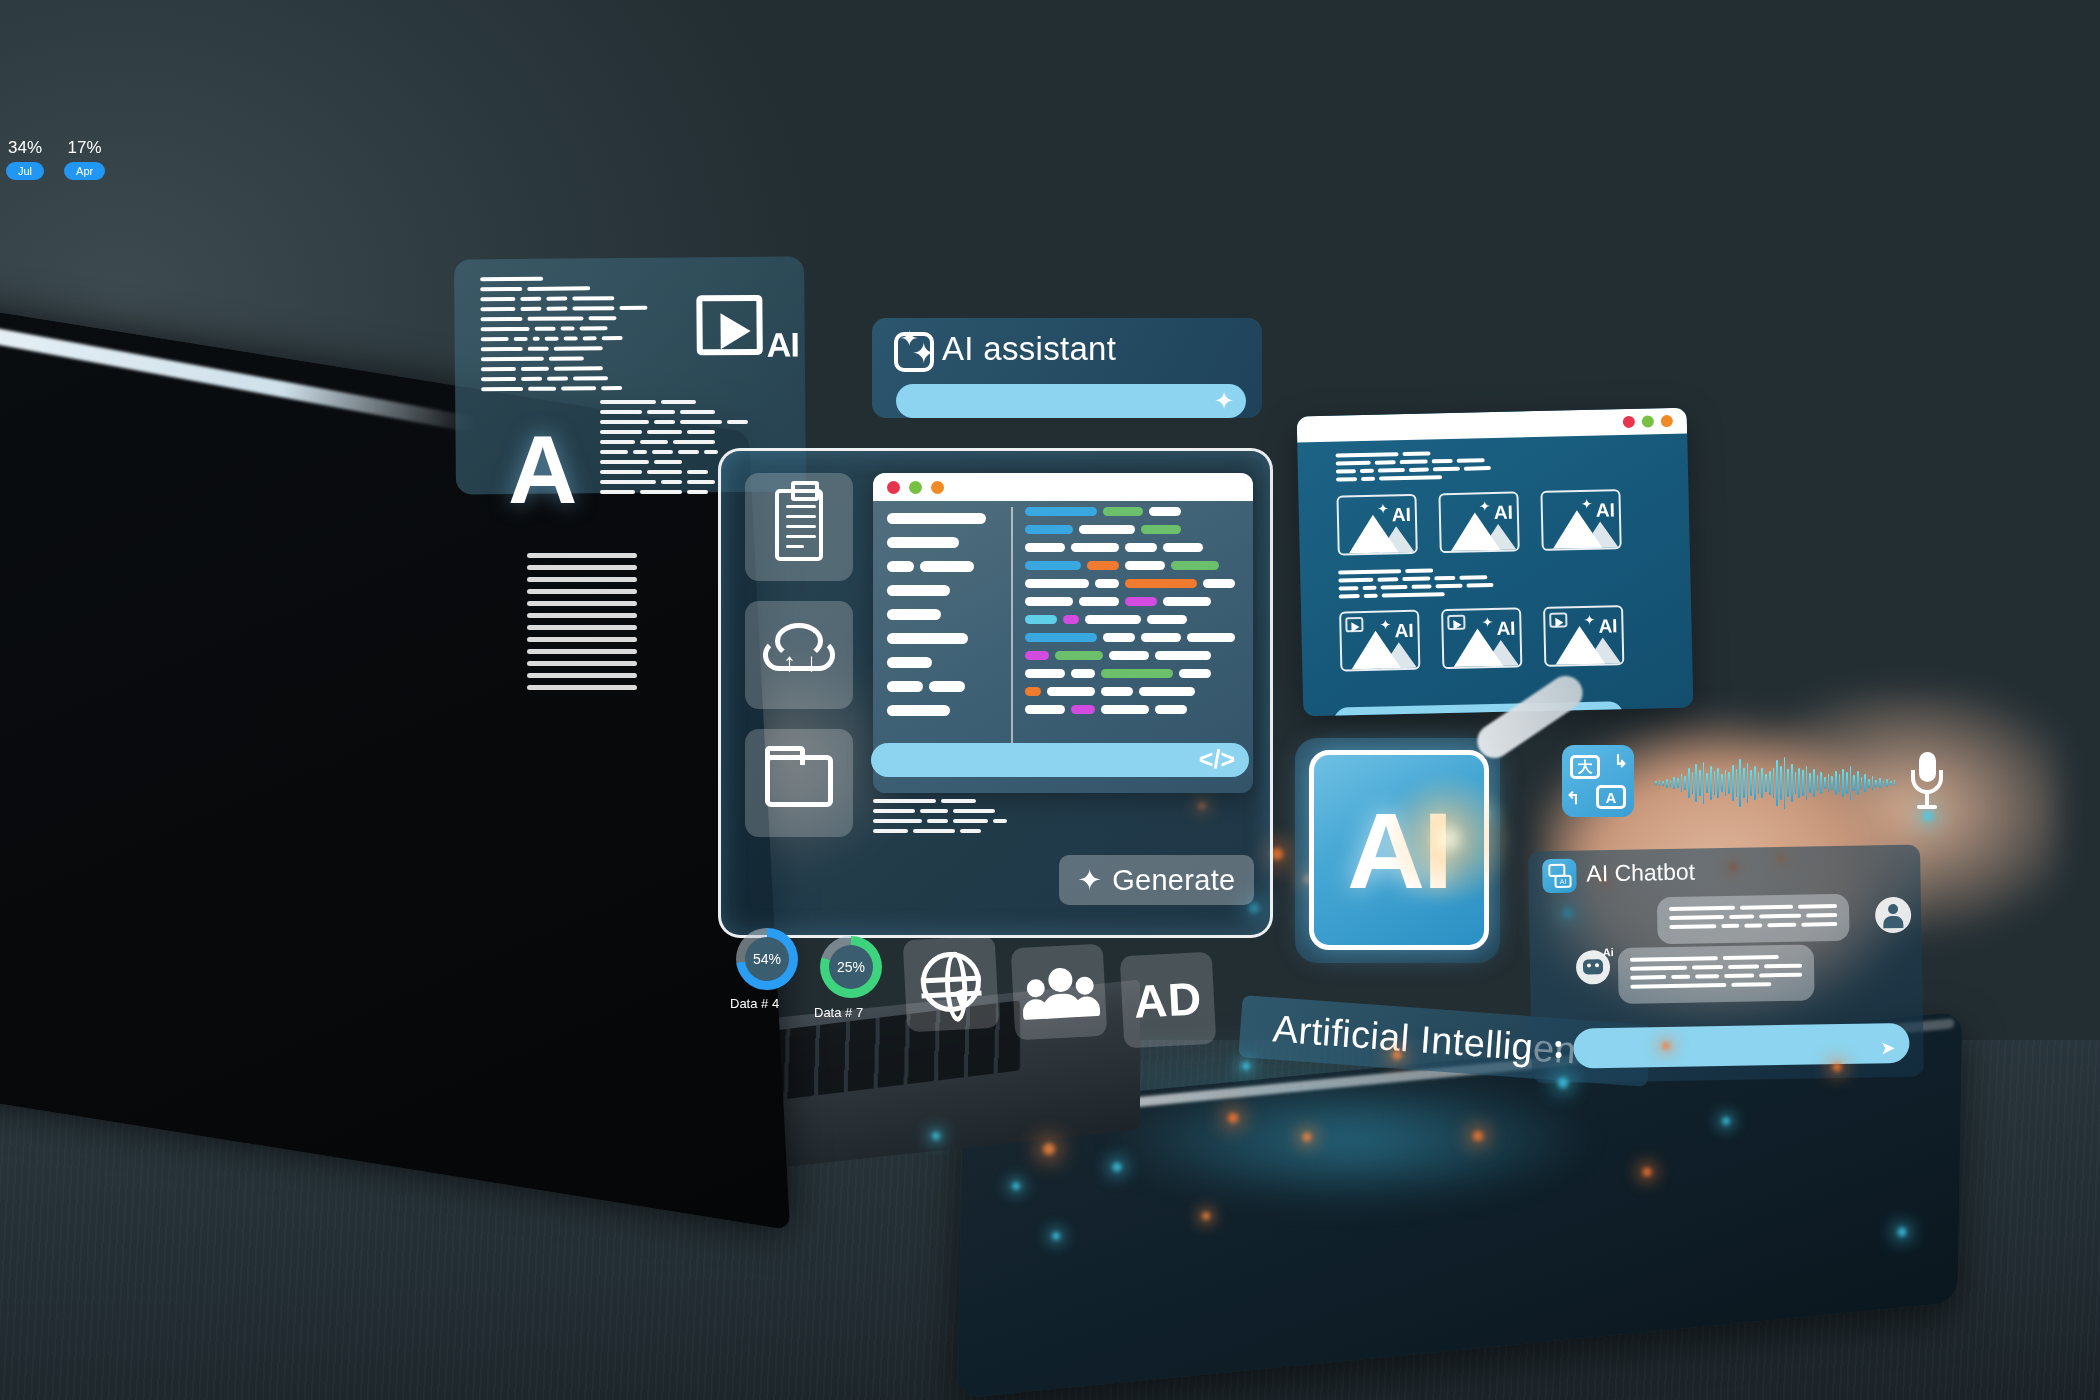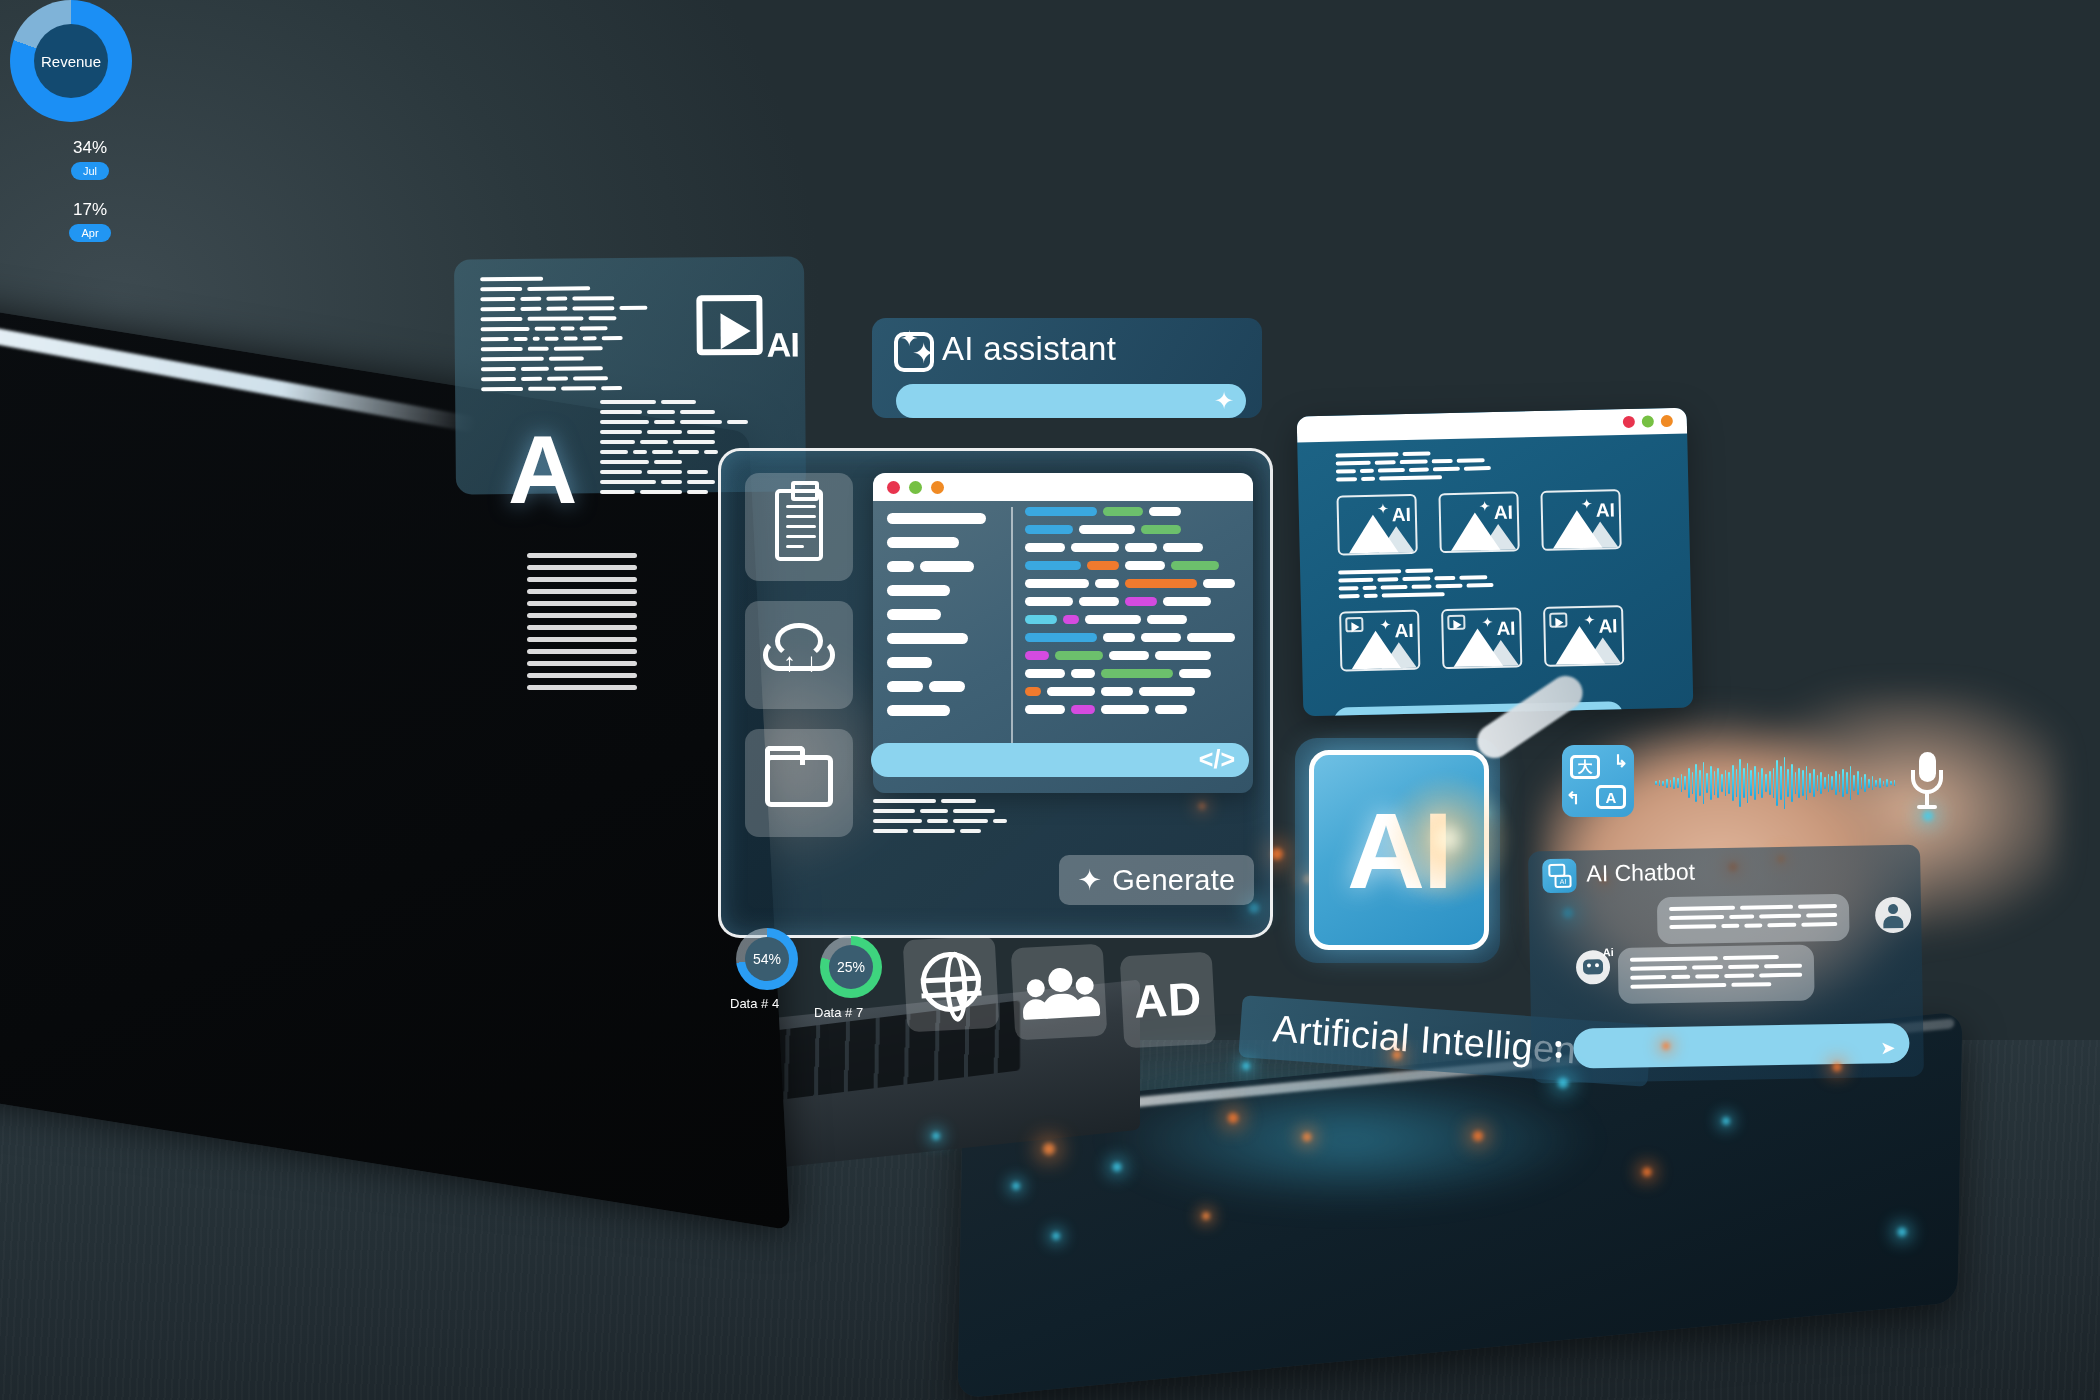--- a/index.html
+++ b/index.html
@@ -241,21 +241,21 @@
   .ic-people .hd{position:absolute;border-radius:50%;background:#fff;}
   .ic-people .bd{position:absolute;background:#fff;border-radius:16px 16px 4px 4px;}
   .ad-txt{position:absolute;left:0;top:0;width:92px;height:92px;display:flex;align-items:center;justify-content:center;color:#fff;font-size:46px;font-weight:700;letter-spacing:1px;}
 
   
   #revenue-card { left:592px; top:640px; width:160px; height:200px; }
   .donut-big { position:absolute; left:10px; top:0; width:122px; height:122px; border-radius:50%;
      background:conic-gradient(#1b8ff5 0deg 290deg, #7fb3d8 290deg 360deg); }
   .donut-big .hole{position:absolute;left:24px;top:24px;width:74px;height:74px;border-radius:50%;
      background:#134a70; display:flex;align-items:center;justify-content:center;color:#fff;font-size:15px;}
-  .pct-row{ position:absolute; top:138px; left:15px; width:150px; display:flex; gap:20px;flex-direction:column;}
+  .pct-row{ position:absolute; top:138px; left:6px; width:150px; display:flex; gap:20px;}
   .pct-col{ text-align:center; }
   .pct-col .v{ color:#fff; font-size:17px; }
   .pct-col .chip{ margin-top:4px; background:#2196f3; color:#fff; font-size:11px;
      border-radius:10px; padding:3px 12px; display:inline-block;}
 
   
   .donut-sm { position:absolute; width:62px; height:62px; border-radius:50%; }
   .donut-sm .hole{ position:absolute; left:9px; top:9px; width:44px; height:44px; border-radius:50%;
      background:#3a5d70; display:flex; align-items:center; justify-content:center;
      color:#fff; font-size:14px;}
@@ -828,23 +828,20 @@
       <div class="bd" style="left:-3px;top:30px;width:26px;height:20px"></div>
       <div class="hd" style="left:51px;top:10px;width:18px;height:18px"></div>
       <div class="bd" style="left:48px;top:30px;width:26px;height:20px"></div>
     </div>
   </div>
   <div class="strip-tile" style="left:1122px; top:954px; transform:rotate(-3deg)">
     <div class="ad-txt">AD</div>
   </div>
 
   <div id="revenue-card">
-    <div class="donut-big">
-      <div class="hole">Revenue</div>
-    </div>
     <div class="pct-row">
       <div class="pct-col">
         <div class="v">34%</div>
         <div class="chip">Jul</div>
       </div>
       <div class="pct-col">
         <div class="v">17%</div>
         <div class="chip">Apr</div>
       </div>
     </div>

